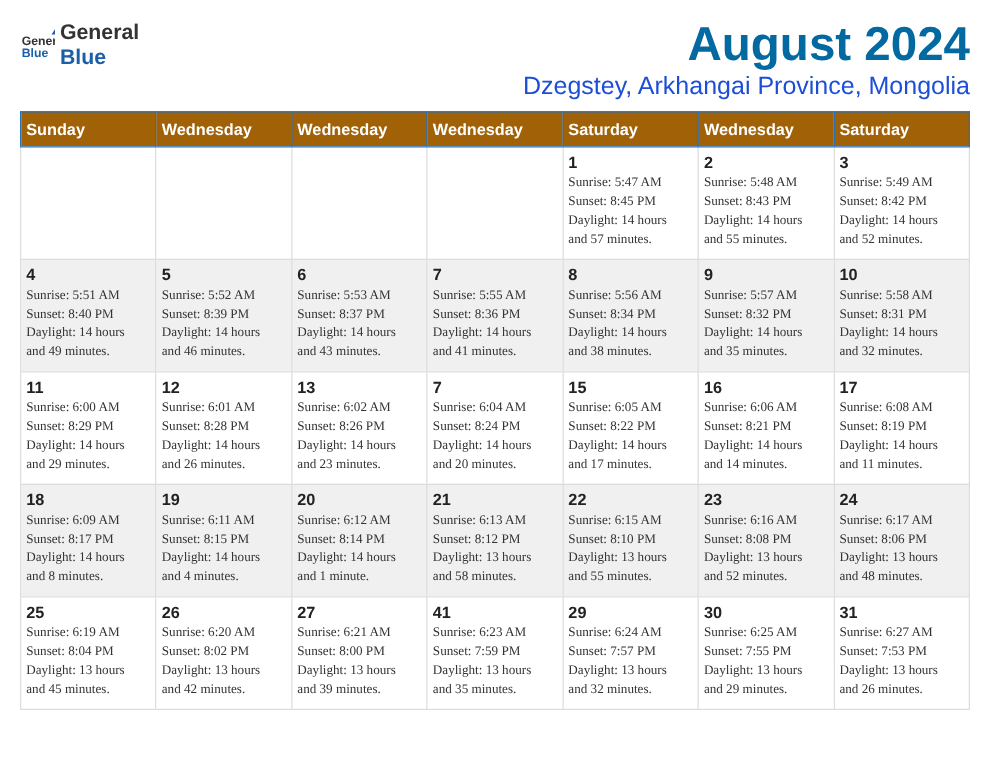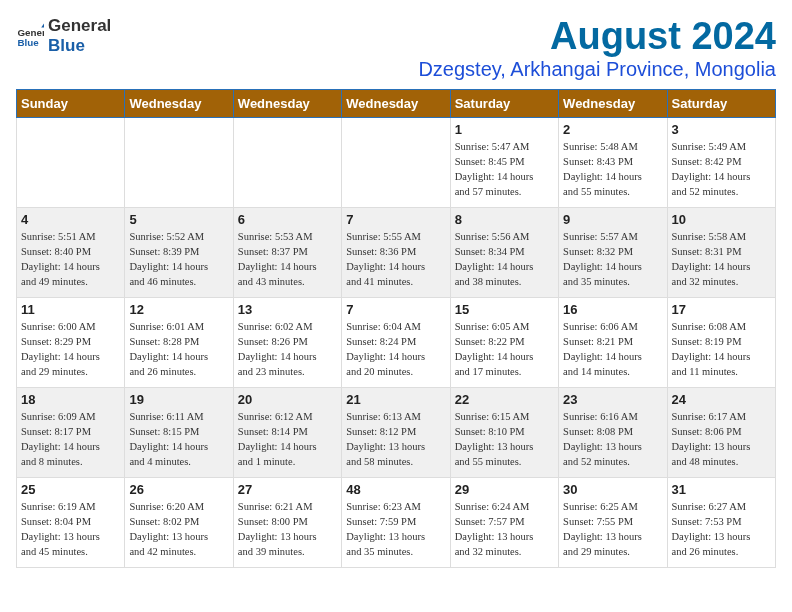--- a/index.html
+++ b/index.html
@@ -239,21 +239,21 @@
         </td>
         <td>
           <span class="day-number">26</span>
           <div class="day-info">Sunrise: 6:20 AM<br>Sunset: 8:02 PM<br>Daylight: 13 hours<br>and 42 minutes.</div>
         </td>
         <td>
           <span class="day-number">27</span>
           <div class="day-info">Sunrise: 6:21 AM<br>Sunset: 8:00 PM<br>Daylight: 13 hours<br>and 39 minutes.</div>
         </td>
         <td>
-          <span class="day-number">48</span>
+          <span class="day-number">41</span>
           <div class="day-info">Sunrise: 6:23 AM<br>Sunset: 7:59 PM<br>Daylight: 13 hours<br>and 35 minutes.</div>
         </td>
         <td>
           <span class="day-number">29</span>
           <div class="day-info">Sunrise: 6:24 AM<br>Sunset: 7:57 PM<br>Daylight: 13 hours<br>and 32 minutes.</div>
         </td>
         <td>
           <span class="day-number">30</span>
           <div class="day-info">Sunrise: 6:25 AM<br>Sunset: 7:55 PM<br>Daylight: 13 hours<br>and 29 minutes.</div>
         </td>

